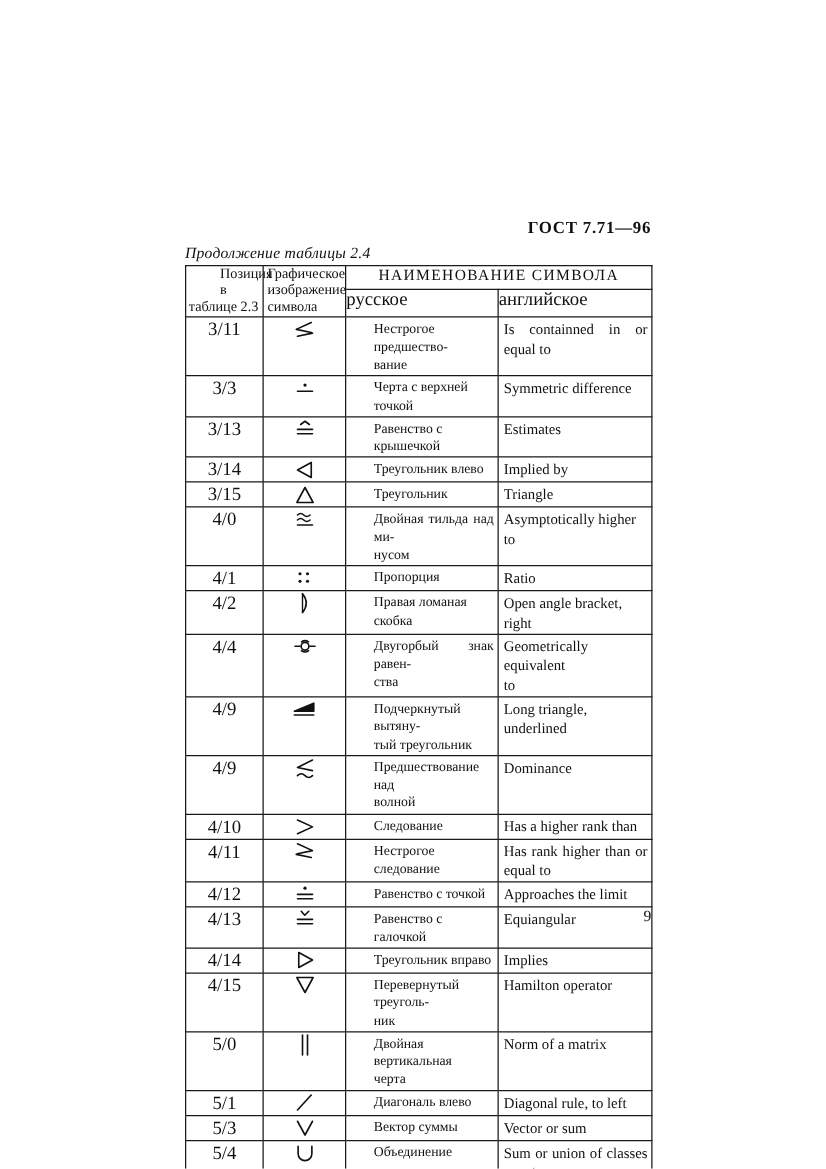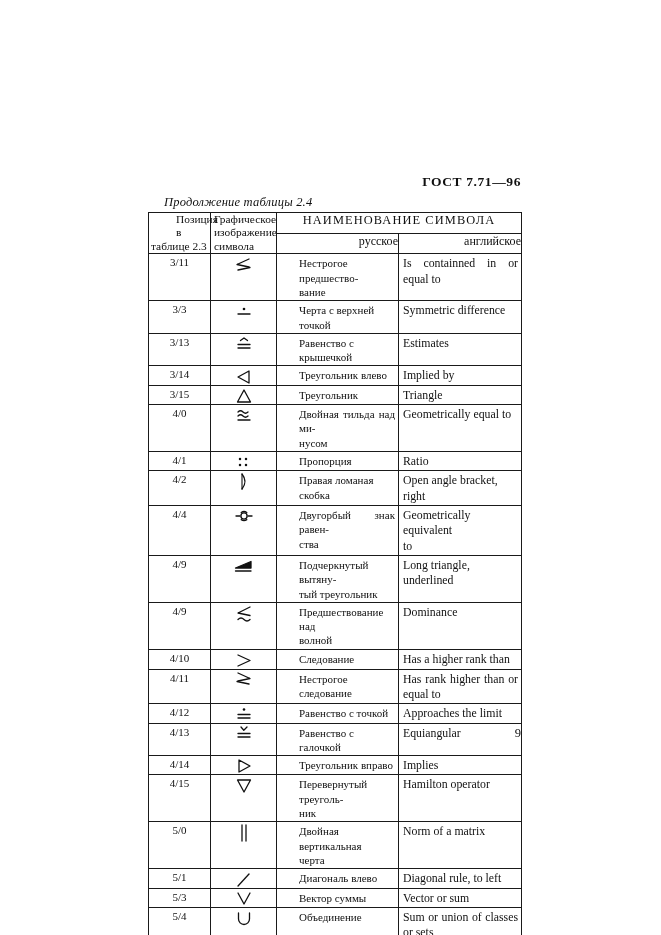--- a/index.html
+++ b/index.html
@@ -25,21 +25,21 @@
     width: 521px;
     text-align: right;
     font-family: "Liberation Serif", "DejaVu Serif", serif;
     font-weight: bold;
     font-size: 13.5px;
     letter-spacing: 0.6px;
   }
 
   .table-caption {
     position: absolute;
-    left: 164px;
+    left: 148px;
     top: 195px;
     font-style: italic;
     font-size: 12.5px;
     letter-spacing: 0.2px;
   }
 
   
   .symtable {
     position: absolute;
     left: 148px;
@@ -75,30 +75,30 @@
   .h-glyph .g2,
   .h-glyph .g3 { display: block; text-align: left; padding-left: 3px; }
 
   .h-name {
     text-align: center;
     padding: 4px 0 4px 0;
     font-size: 12.4px;
     letter-spacing: 1.1px;
   }
   .h-sub {
-    text-align: right;
+    text-align: left;
     padding: 4px 0 4px 0;
-    font-size: 12px;
+    font-size: 15px;
   }
 
   
   td.pos {
     text-align: center;
     padding-top: 2px;
-    font-size: 11px;
+    font-size: 15px;
     border-left-color: #1a1a1a;
   }
   td.glyph {
     text-align: center;
     font-size: 16px;
     padding-top: 1px;
     line-height: 1.0;
   }
   td.rus {
     padding: 2px 3px 1px 22px;
@@ -235,21 +235,21 @@
           <td class="glyph"><svg class="gsvg" width="16" height="15" viewBox="0 0 16 15" fill="none" stroke="#111" stroke-width="1.3" stroke-linecap="round" stroke-linejoin="round">
               <path d="M2 4 q2.5 -2.4 5 0 t5 0"></path>
               <path d="M2 8 q2.5 -2.4 5 0 t5 0"></path>
               <path d="M2 12 H14"></path>
             </svg></td>
           <td class="rus">
             <span class="jw">Двойная тильда над ми-</span>
             <span class="nw">нусом</span>
           </td>
           <td class="eng">
-            <span class="nw">Geometrically equal to</span>
+            <span class="nw">Asymptotically higher to</span>
           </td>
         </tr>
         <tr>
           <td class="pos">4/1</td>
           <td class="glyph"><svg class="gsvg" width="15" height="15" viewBox="0 0 15 15" fill="none" stroke="#111" stroke-width="1.3" stroke-linecap="round" stroke-linejoin="round">
               <circle cx="4" cy="4" r="1.25" fill="#111" stroke="none"></circle>
               <circle cx="10" cy="4" r="1.25" fill="#111" stroke="none"></circle>
               <circle cx="4" cy="10" r="1.25" fill="#111" stroke="none"></circle>
               <circle cx="10" cy="10" r="1.25" fill="#111" stroke="none"></circle>
             </svg></td>

